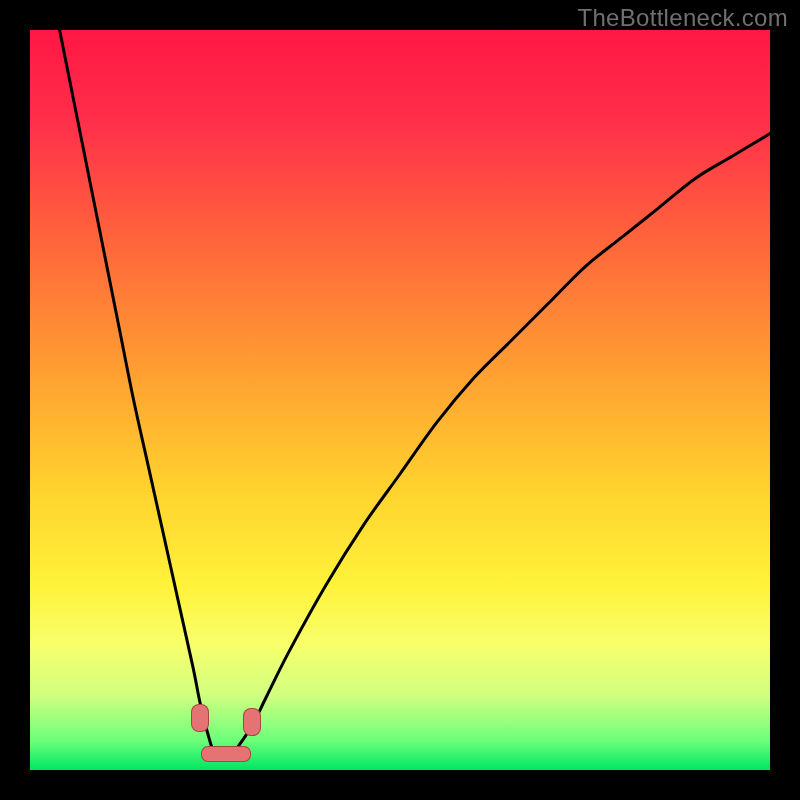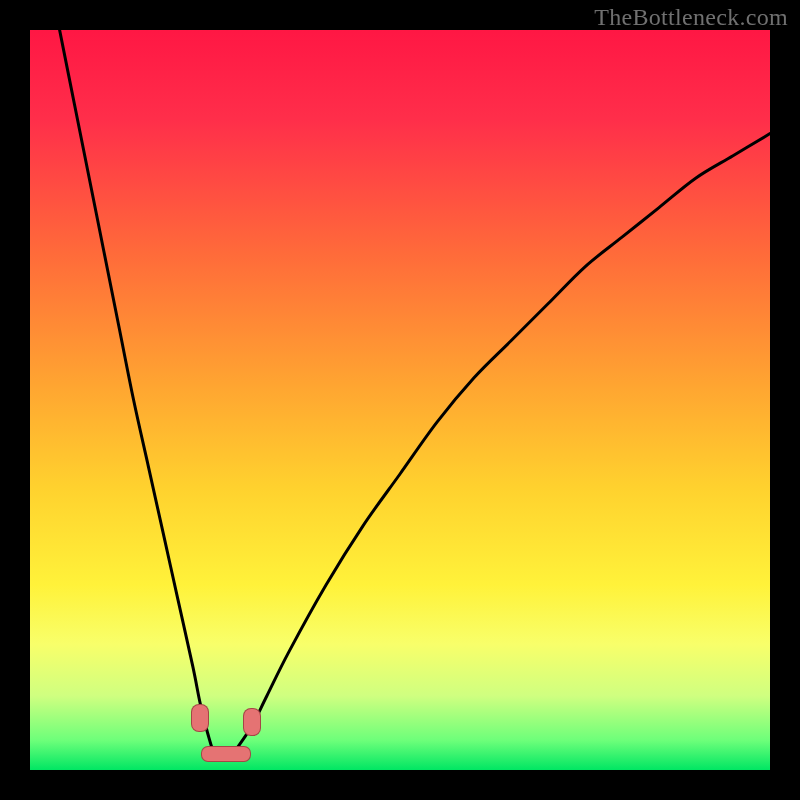--- a/index.html
+++ b/index.html
@@ -21,21 +21,20 @@
   }
   .watermark {
     position: absolute;
     top: 4px;
     right: 12px;
     color: #707070;
     font-size: 24px;
     font-weight: 500;
     letter-spacing: 0.3px;
     z-index: 50;
-    font-family: Liberation Serif, serif;
   }
   .plot {
     position: absolute;
     left: 30px;
     top: 30px;
     width: 740px;
     height: 740px;
   }
   .gradient {
     position: absolute;

